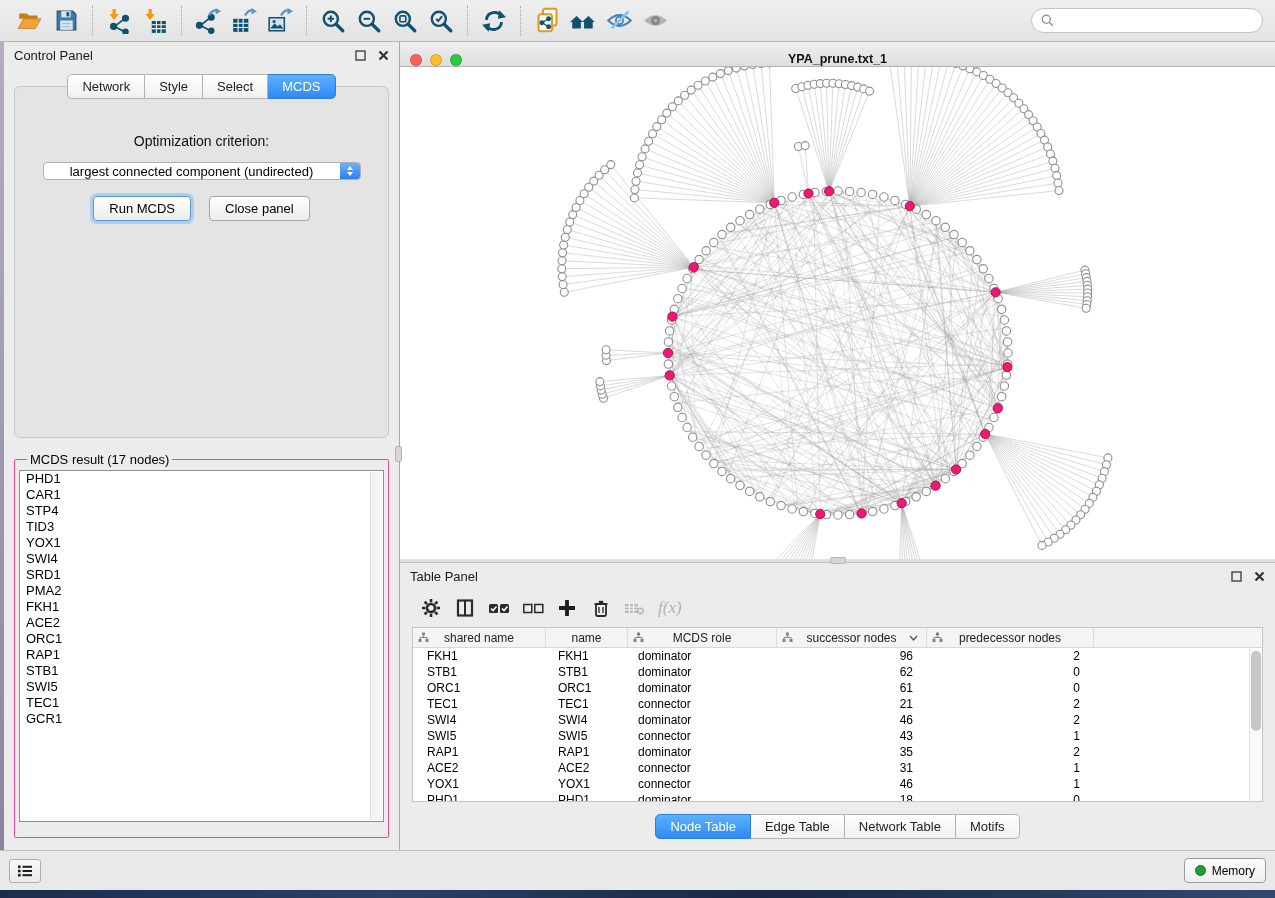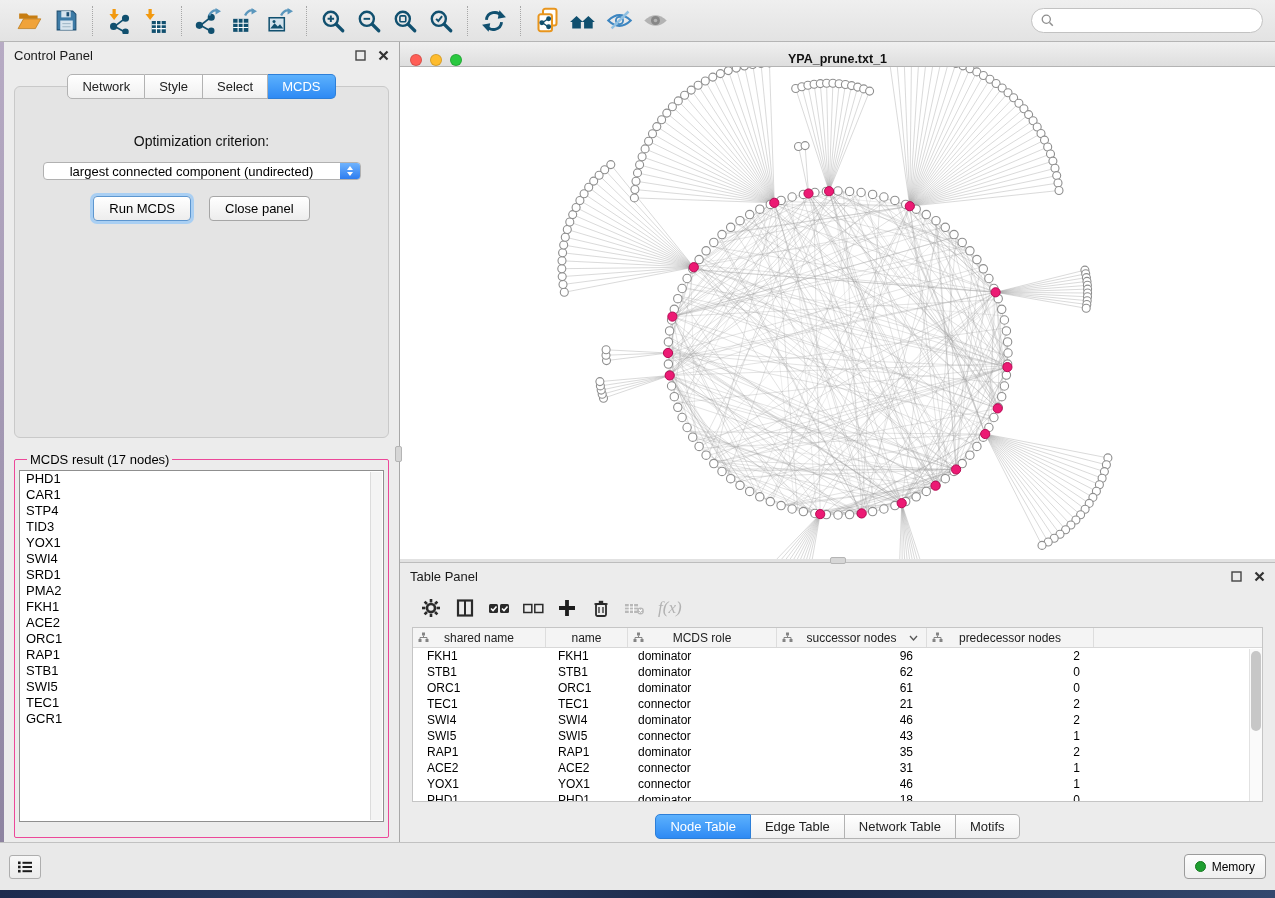--- a/index.html
+++ b/index.html
@@ -81,21 +81,21 @@
   .th.filler { flex:1; border-right:none; }
   .tr { display:flex; height:16px; font-size:12px; align-items:center; color:#000; }
   .td { overflow:hidden; white-space:nowrap; }
   .td.c0 { padding-left:14px; } .td.c1 { padding-left:12px; } .td.c2 { padding-left:10px; }
   .td.num { text-align:right; padding-right:14px; }
   .vscroll { position:absolute; top:21px; right:0; bottom:0; width:13px; background:#fafafa; border-left:1px solid #e2e2e2; }
   .vthumb { position:absolute; top:2px; left:1px; width:10px; height:80px; background:#c7c7c7; border-radius:5px; }
   .tp-tabs { height:48px; display:flex; align-items:center; justify-content:center; flex:0 0 auto; }
 
   
-  .statusbar { position:absolute; left:0; right:0; bottom:8px; height:48px; background:#e9e9e9;
+  .statusbar { position:absolute; left:0; right:0; bottom:8px; height:40px; background:#e9e9e9;
     border-top:1px solid #c1c1c1; display:flex; align-items:center; padding:8px 9px; z-index:5; }
   .menu-btn { width:32px; height:24px; border:1px solid #aeaeae; background:linear-gradient(#f8f8f8,#ebebeb);
     border-radius:3px; display:flex; align-items:center; justify-content:center; }
   .memory-btn { margin-left:auto; height:25px; border:1px solid #9b9b9b; background:linear-gradient(#fdfdfd,#efefef);
     border-radius:4px; display:flex; align-items:center; gap:6px; padding:0 10px; font-size:12px; color:#000; }
   .mem-dot { width:11px; height:11px; border-radius:50%; background:#1e9e30; border:1px solid #15781f; }
   .wall-bottom { position:absolute; left:0; right:0; bottom:0; height:8px;
     background:linear-gradient(90deg,#1d2b4e,#2c3f66 30%,#1a2746 60%,#33486e); }
 </style>
 </head>

